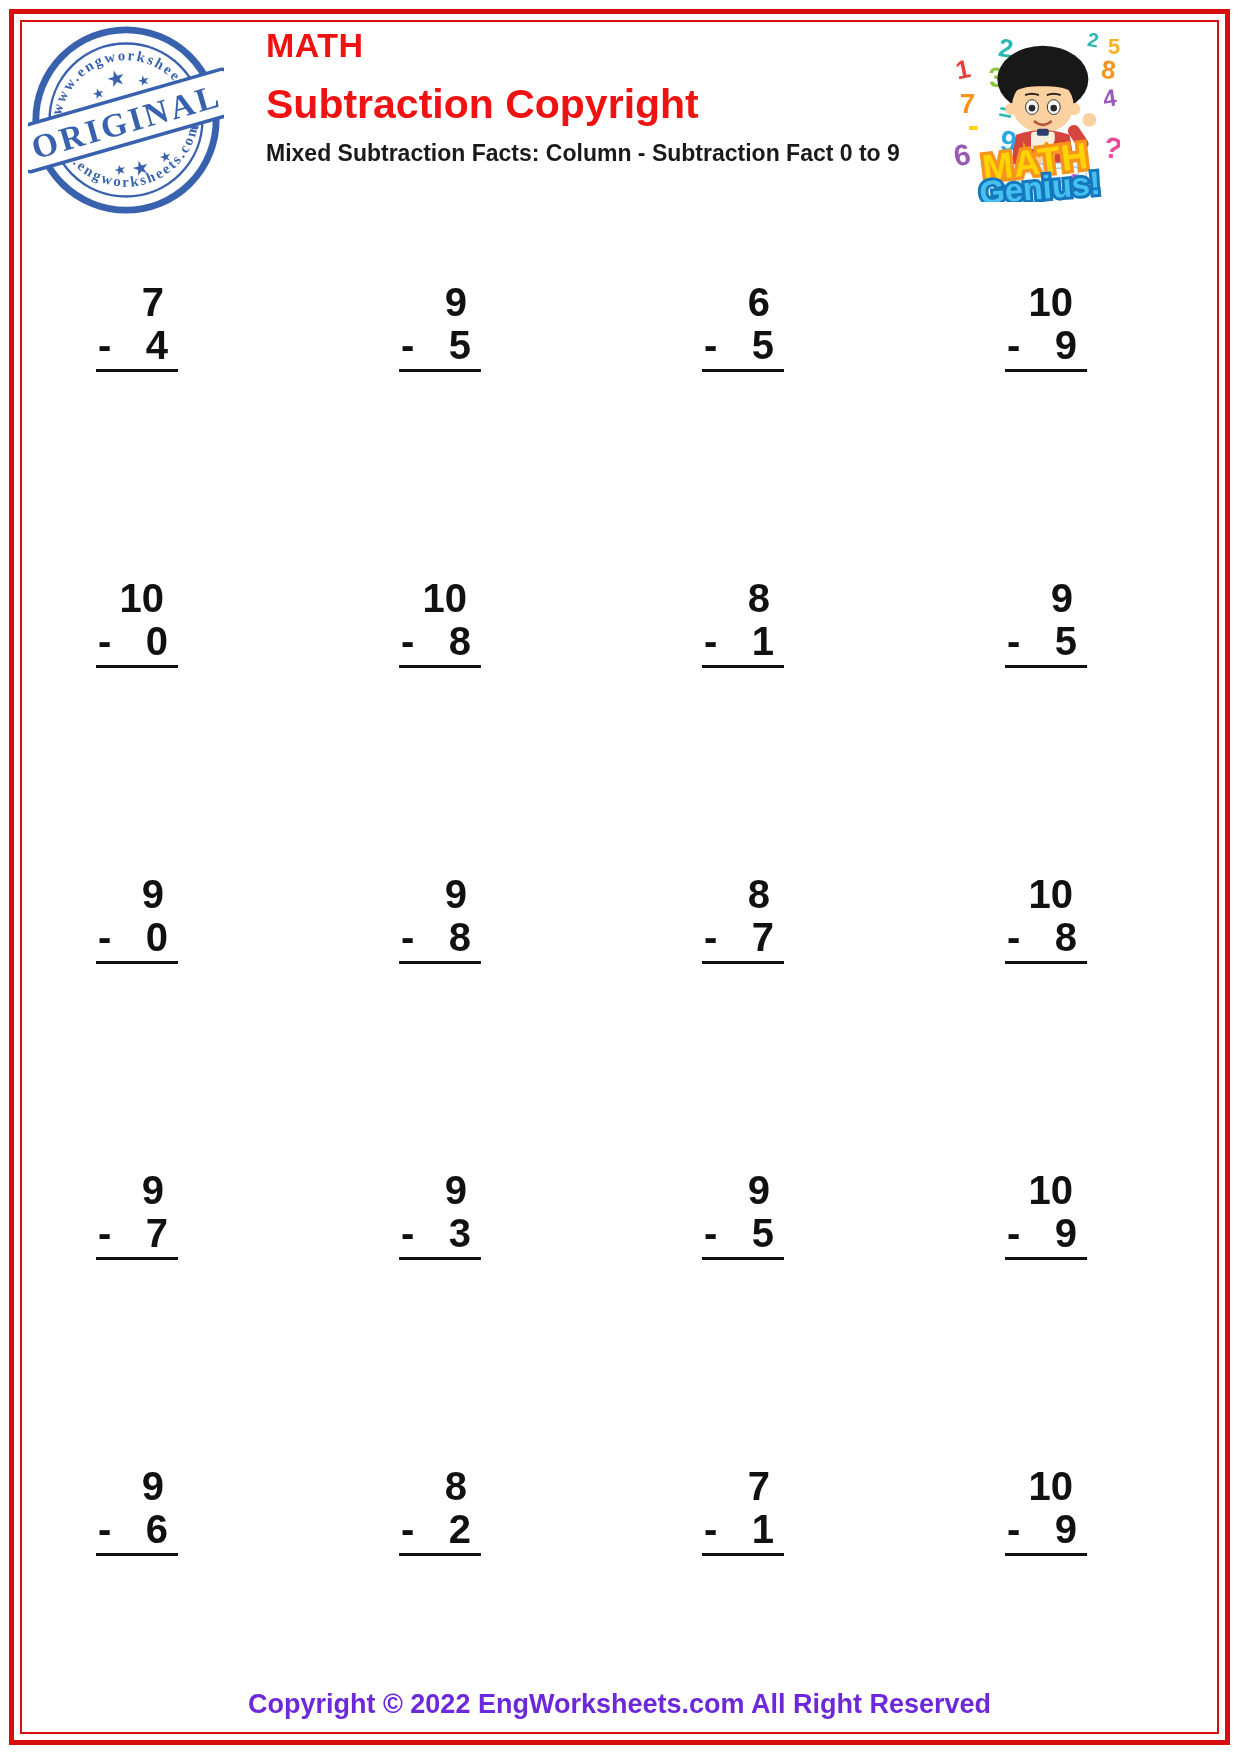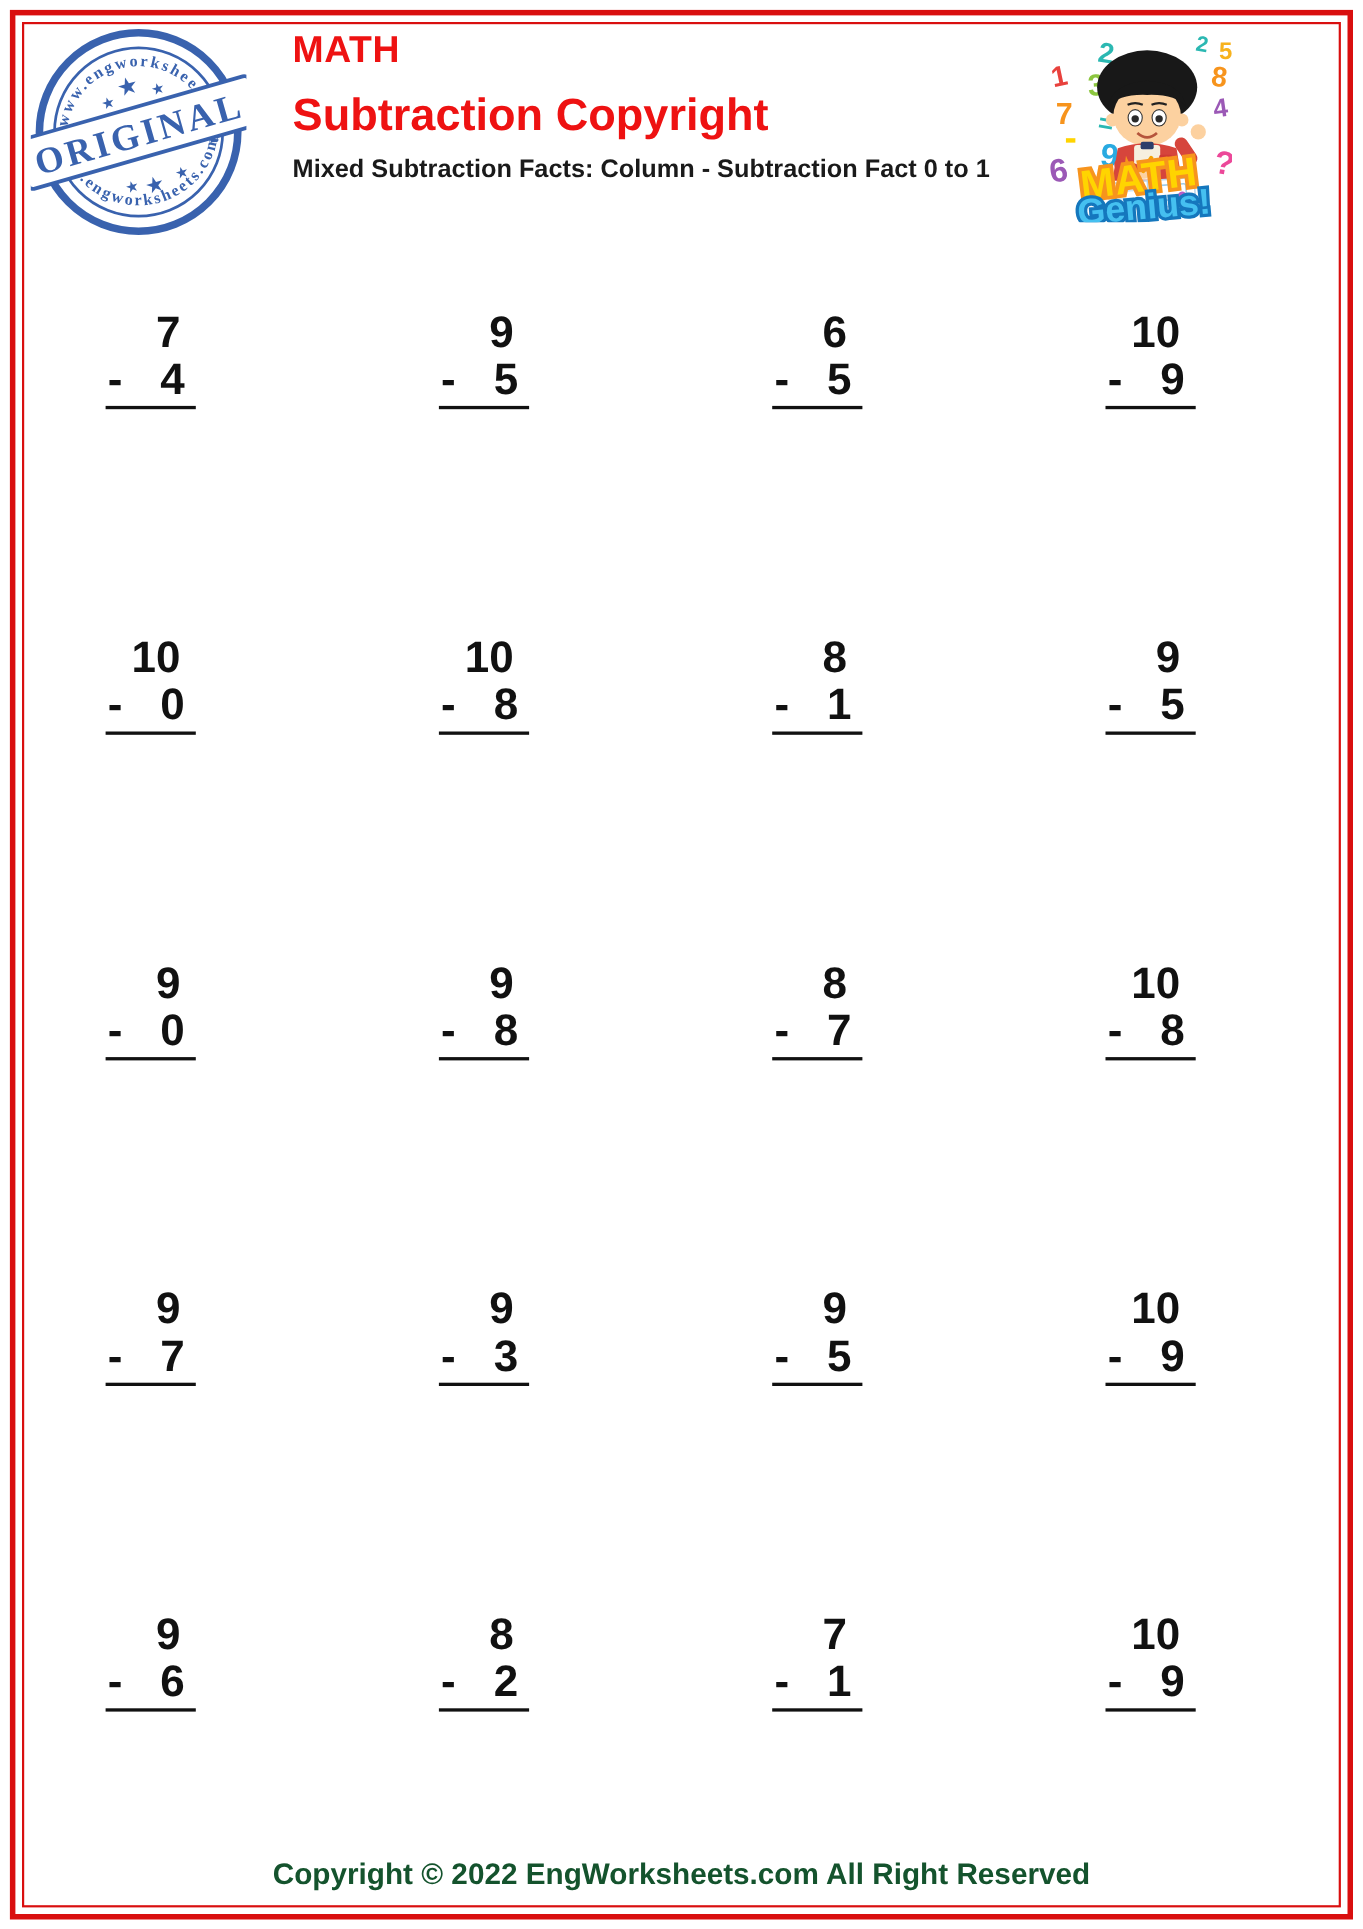--- a/index.html
+++ b/index.html
@@ -23,21 +23,21 @@
   .prob-row{height:296px;display:flex;justify-content:space-between;align-items:flex-start;padding:0 152px 0 96px;}
   .problem{width:82px;}
   .minuend{font-size:40px;font-weight:bold;color:#111;text-align:right;padding-right:14px;line-height:44px;height:44px;}
   .subline{display:flex;justify-content:space-between;align-items:center;border-bottom:3px solid #111;
            padding:0 10px 3px 2px;height:42px;font-size:40px;font-weight:bold;color:#111;}
   .minus{line-height:42px;}
   .subtrahend{line-height:42px;}
 
   
   .footer{position:absolute;left:0;right:0;bottom:34px;text-align:center;
-          font-size:27px;font-weight:bold;color:#14532d;}
+          font-size:27px;font-weight:bold;color:#6d28d9;}
 </style>
 </head>
 <body>
 
 <div class="outer-border"></div>
 <div class="inner-border"></div>
 
 <svg class="stamp" viewBox="0 0 200 200">
   <g opacity="0.93">
     <circle cx="100" cy="100" r="92" fill="none" stroke-width="7" stroke="#2b57a8"></circle>
@@ -61,21 +61,21 @@
       <text x="122" y="152" font-size="14" fill="#2b57a8">★</text>
       <rect x="-12" y="77" width="224" height="47" rx="5" fill="#ffffff" stroke="#2b57a8" stroke-width="3.5"></rect>
       <text x="100" y="113" text-anchor="middle" font-size="34" font-weight="bold" letter-spacing="3" fill="#2b57a8" font-family="Liberation Serif, serif">ORIGINAL</text>
     </g>
   </g>
 </svg>
 
 <div class="header-text">
   <div class="h-math">MATH</div>
   <div class="h-title">Subtraction Copyright</div>
-  <div class="h-sub">Mixed Subtraction Facts: Column - Subtraction Fact 0 to 1</div>
+  <div class="h-sub">Mixed Subtraction Facts: Column - Subtraction Fact 0 to 9</div>
 </div>
 
 <svg class="genius" viewBox="0 0 180 180">
 
   <g font-weight="bold" stroke="#ffffff" stroke-width="1" paint-order="stroke" font-family="Liberation Sans, sans-serif">
     <text x="16" y="56" font-size="26" transform="rotate(-12 16 56)" fill="#e8413d">1</text>
     <text x="56" y="32" font-size="26" transform="rotate(9 56 32)" fill="#2bb8b2">2</text>
     <text x="48" y="64" font-size="28" transform="rotate(-4 48 64)" fill="#8cc63f">3</text>
     <text x="18" y="90" font-size="28" fill="#f7941d">7</text>
     <text x="56" y="96" font-size="24" transform="rotate(10 56 96)" fill="#2bb8b2">=</text>

